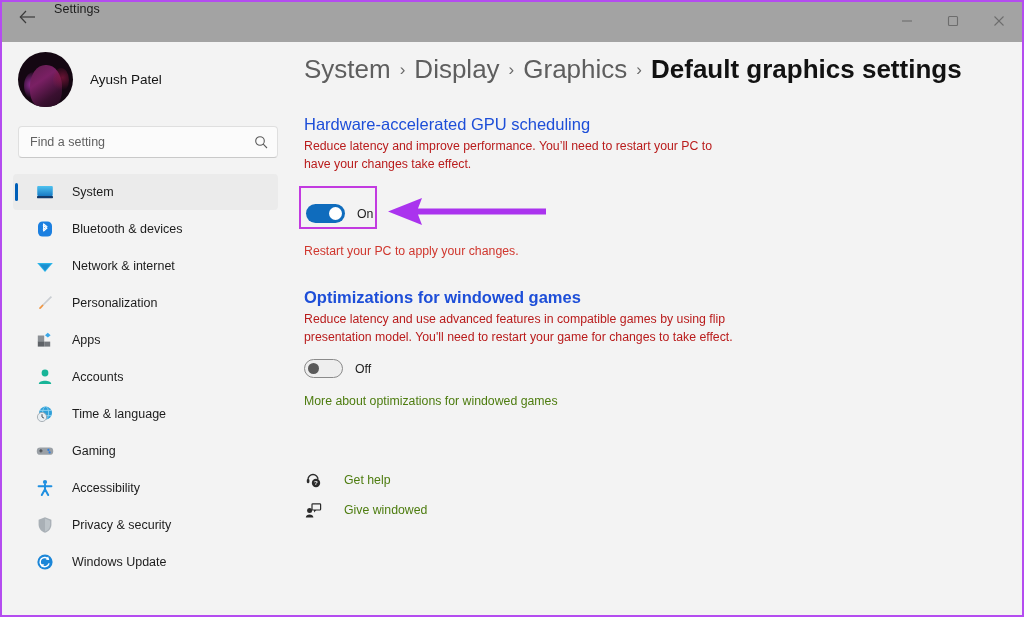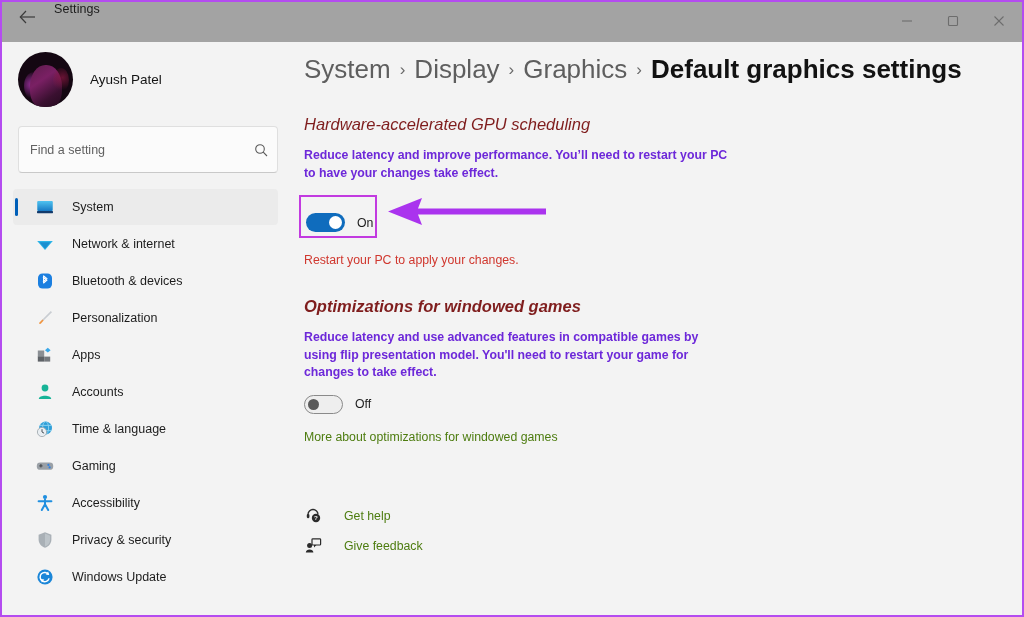--- a/index.html
+++ b/index.html
@@ -101,21 +101,21 @@
     background: radial-gradient(circle at 60% 40%, rgba(150,25,70,0.65), rgba(90,10,40,0) 72%);
   }
   #user-name {
     margin-left: 17px;
     font-size: 13.5px;
     color: #141414;
   }
 
   #search-wrap {
     margin: 16px 14px 0 14px;
-    height: 47px;
+    height: 32px;
     background: #fbfbfb;
     border: 1px solid #dfdfdf;
     border-bottom: 1px solid #c9c9c9;
     border-radius: 4px;
     display: flex;
     align-items: center;
     padding: 0 9px 0 11px;
   }
   #search-input {
     flex: 1;
@@ -181,34 +181,32 @@
   .crumb-sep {
     color: #6a6a6a;
     font-size: 17px;
     margin: 0 9px;
     position: relative;
     top: -3px;
   }
 
   .section-title {
     font-size: 16.5px;
-    color: #7f1d1d;
+    color: #1d4ed8;
     margin-top: 30px;
     font-weight: normal;
-    font-style: italic;
   }
   .section-title.bold { font-weight: bold; font-size: 16.5px; }
 
   .desc {
     font-size: 12.3px;
-    color: #6d28d9;
+    color: #b91c1c;
     line-height: 17.5px;
-    margin-top: 13px;
+    margin-top: 4px;
     max-width: 430px;
-    font-weight: bold;
   }
 
   .toggle-row {
     display: flex;
     align-items: center;
     margin-top: 13px;
   }
   .toggle-row.highlighted {
     width: 76px;
     margin-left: -5px;
@@ -360,35 +358,35 @@
               </defs>
             <rect x="1" y="13" width="16" height="2.2" rx="0.6" fill="#123a6b"></rect>
           </svg>
         </span>
         <span class="nav-label">System</span>
       </div>
 
       <div class="nav-item">
         <span class="nav-icon">
           <svg width="18" height="18" viewBox="0 0 18 18">
+            <rect x="2" y="1.5" width="14" height="15" rx="4.5" fill="#1b7fe0"></rect>
+            <path d="M7 5 L11 8.2 L7.6 11 L7.6 3.8 L11 6.6 L7 9.8" fill="none" stroke="#ffffff" stroke-width="1.1" stroke-linejoin="round"></path>
+          </svg>
+        </span>
+        <span class="nav-label">Bluetooth &amp; devices</span>
+      </div>
+
+      <div class="nav-item">
+        <span class="nav-icon">
+          <svg width="18" height="18" viewBox="0 0 18 18">
             <path d="M1.2 6 L16.8 6 L9 15 Z" fill="#2cb5e8"></path>
             <path d="M3.4 7.2 L14.6 7.2 L9 13.8 Z" fill="#1a8fd0"></path>
           </svg>
         </span>
         <span class="nav-label">Network &amp; internet</span>
-      </div>
-
-      <div class="nav-item">
-        <span class="nav-icon">
-          <svg width="18" height="18" viewBox="0 0 18 18">
-            <rect x="2" y="1.5" width="14" height="15" rx="4.5" fill="#1b7fe0"></rect>
-            <path d="M7 5 L11 8.2 L7.6 11 L7.6 3.8 L11 6.6 L7 9.8" fill="none" stroke="#ffffff" stroke-width="1.1" stroke-linejoin="round"></path>
-          </svg>
-        </span>
-        <span class="nav-label">Bluetooth &amp; devices</span>
       </div>
 
       <div class="nav-item">
         <span class="nav-icon">
           <svg width="18" height="18" viewBox="0 0 18 18">
             <path d="M14.8 2 L16 3.2 L7.6 11.6 L5.4 12.6 L6.4 10.4 Z" fill="#c9cdd2"></path>
             <path d="M6.4 10.4 L7.6 11.6 L5 14.6 C4.2 15.4 3 15 3.2 13.8 Z" fill="#f09540"></path>
           </svg>
         </span>
         <span class="nav-label">Personalization</span>
@@ -530,21 +528,21 @@
       </div>
       <div class="help-row">
         <span class="help-icon">
           <svg width="17" height="17" viewBox="0 0 17 17">
             <rect x="7" y="1.8" width="8.6" height="6.2" rx="0.8" fill="none" stroke="#2b2b2b" stroke-width="1.2"></rect>
             <path d="M9 8 L9 10.4 L11.4 8 Z" fill="#2b2b2b"></path>
             <circle cx="4.6" cy="8.4" r="2.5" fill="#2b2b2b"></circle>
             <path d="M0.8 15.4 C0.8 11.4 8.4 11.4 8.4 15.4 Z" fill="#2b2b2b"></path>
           </svg>
         </span>
-        <a class="link" href="#">Give feedback</a>
+        <a class="link" href="#">Give windowed</a>
       </div>
     </div>
   </div>
 
   <div id="arrow-annotation">
     <span>
       <svg width="160" height="34" viewBox="0 0 160 34">
         <path d="M0 16.5 L34 3 L30 13.5 L158 13.5 L158 19.5 L30 19.5 L34 30 Z" fill="#aa33ee"></path>
       </svg>
     </span>

